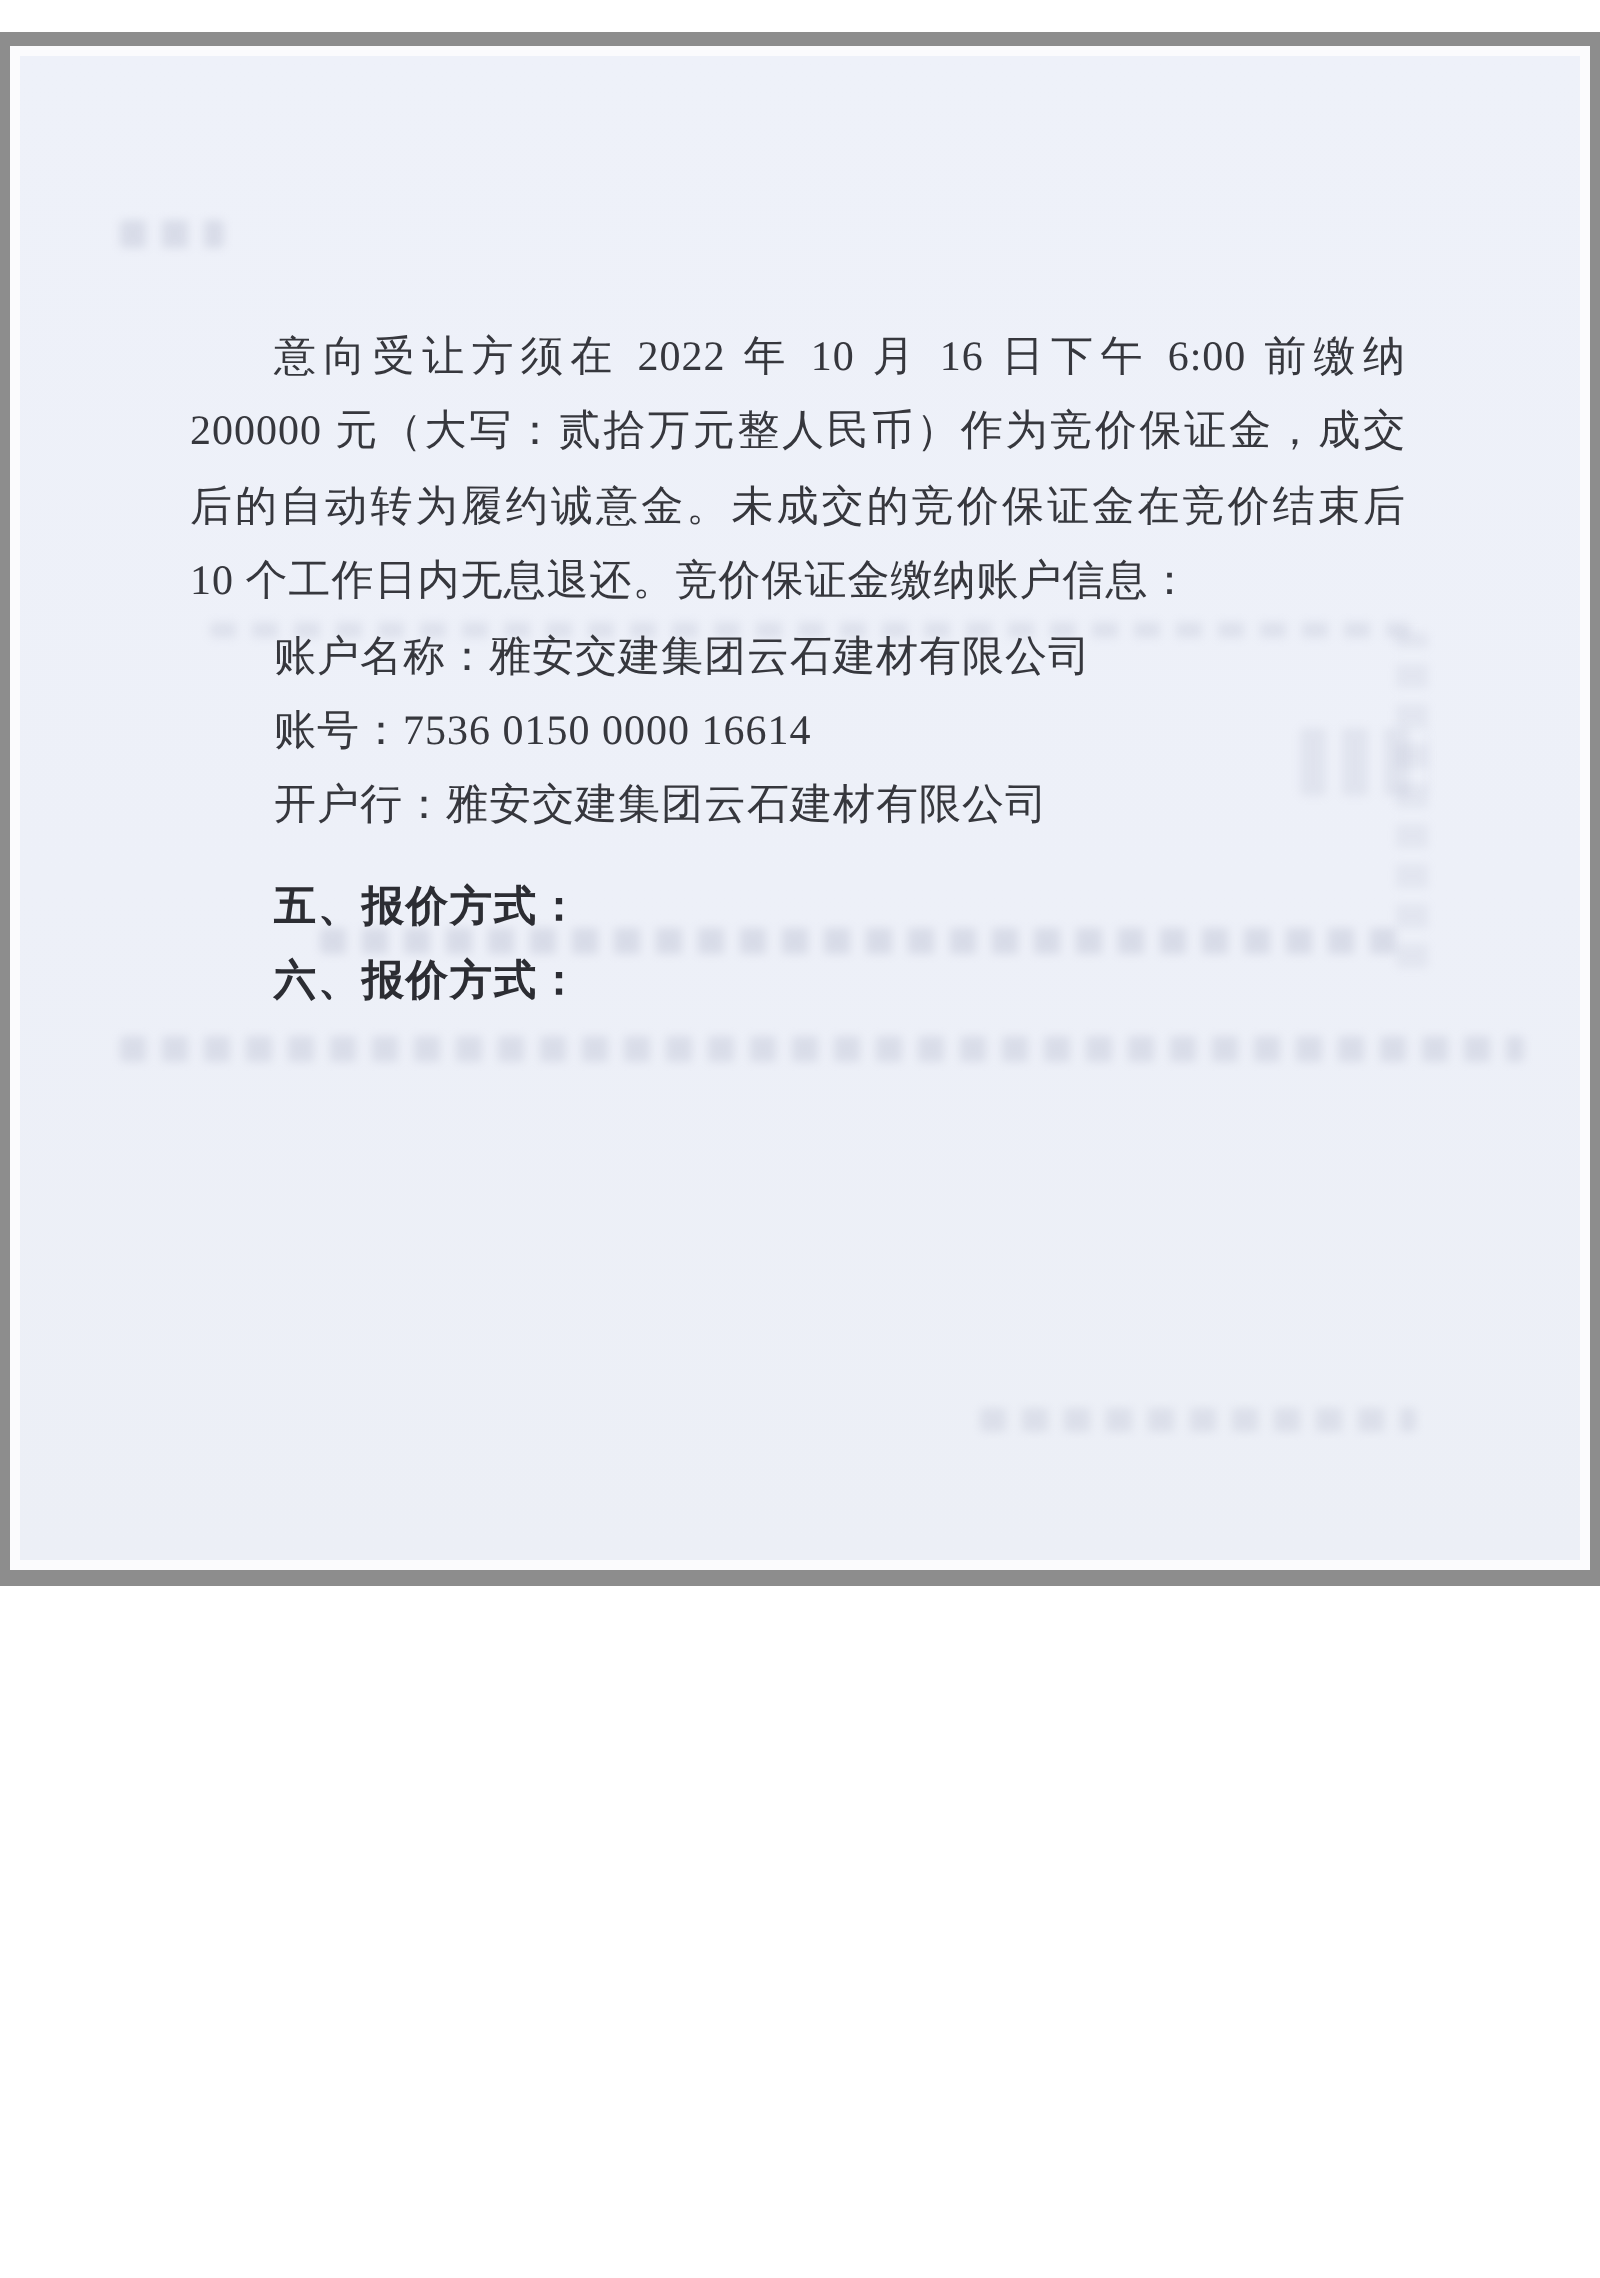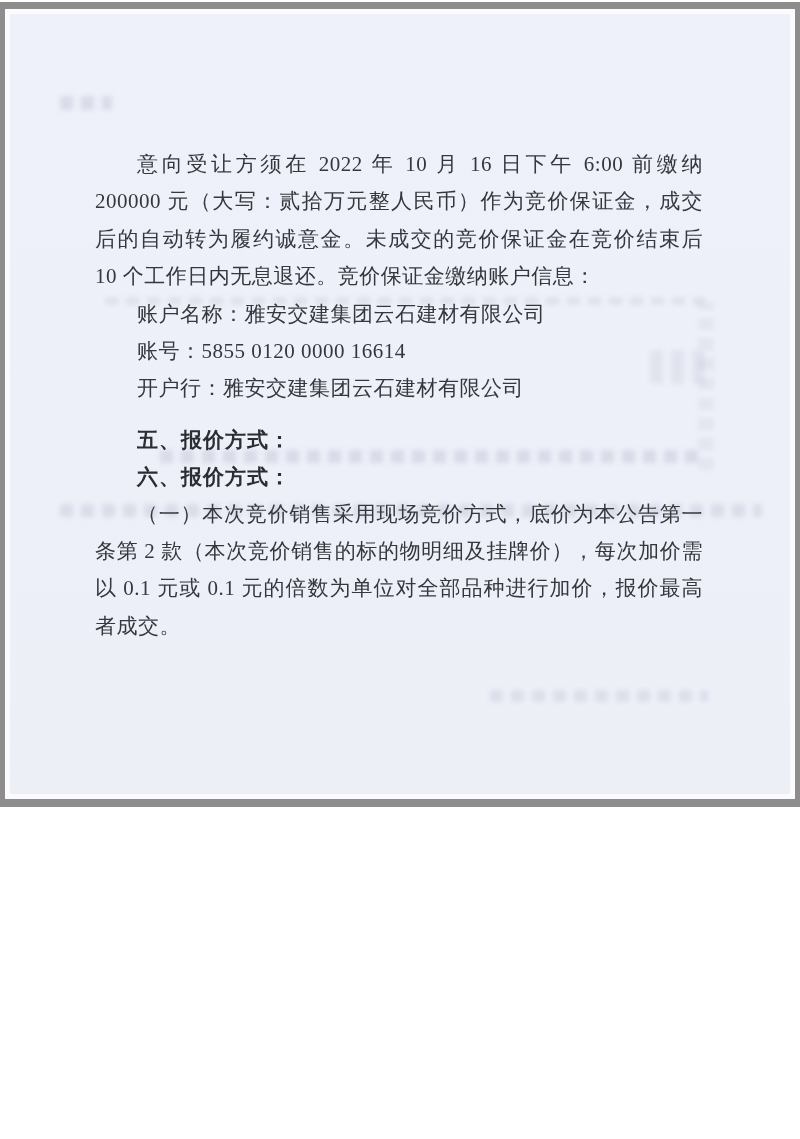--- a/index.html
+++ b/index.html
@@ -8,21 +8,21 @@
     background: #ffffff;
     width: 800px;
     height: 1139px;
     overflow: hidden;
     font-family: "Liberation Serif", "DejaVu Serif", serif;
   }
   .scan-frame {
     width: 800px;
     height: 809px;
     box-sizing: border-box;
-    padding: 2px 0;
+    padding: 16px 0;
     background: #ffffff;
   }
   .gray-border {
     width: 100%;
     height: 100%;
     box-sizing: border-box;
     padding: 7px 5px 8px 5px;
     background: #8d8d8d;
   }
   .white-gap {
@@ -115,25 +115,24 @@
         <div class="smudge sm6"></div>
         <div class="smudge sm7"></div>
         <div class="smudge sm8"></div>
         <div class="smudge sm9"></div>
         <div class="smudge sm10"></div>
         <div class="smudge sm11"></div>
 
         <div class="content">
           <p>意向受让方须在 2022 年 10 月 16 日下午 6:00 前缴纳 200000 元（大写：贰拾万元整人民币）作为竞价保证金，成交后的自动转为履约诚意金。未成交的竞价保证金在竞价结束后 10 个工作日内无息退还。竞价保证金缴纳账户信息：</p>
           <p>账户名称：雅安交建集团云石建材有限公司</p>
-          <p>账号：5855 0120 0000 16614</p>
+          <p>账号：7536 0150 0000 16614</p>
           <p>开户行：雅安交建集团云石建材有限公司</p>
           <p class="bold gap-before">五、报价方式：</p>
           <p class="bold">六、报价方式：</p>
-          <p>（一）本次竞价销售采用现场竞价方式，底价为本公告第一条第 2 款（本次竞价销售的标的物明细及挂牌价），每次加价需以 0.1 元或 0.1 元的倍数为单位对全部品种进行加价，报价最高者成交。</p>
         </div>
 
         <div class="footer">第 4 页 共 5 页</div>
 
       </div>
     </div>
   </div>
 </div>
 
 </body></html>

